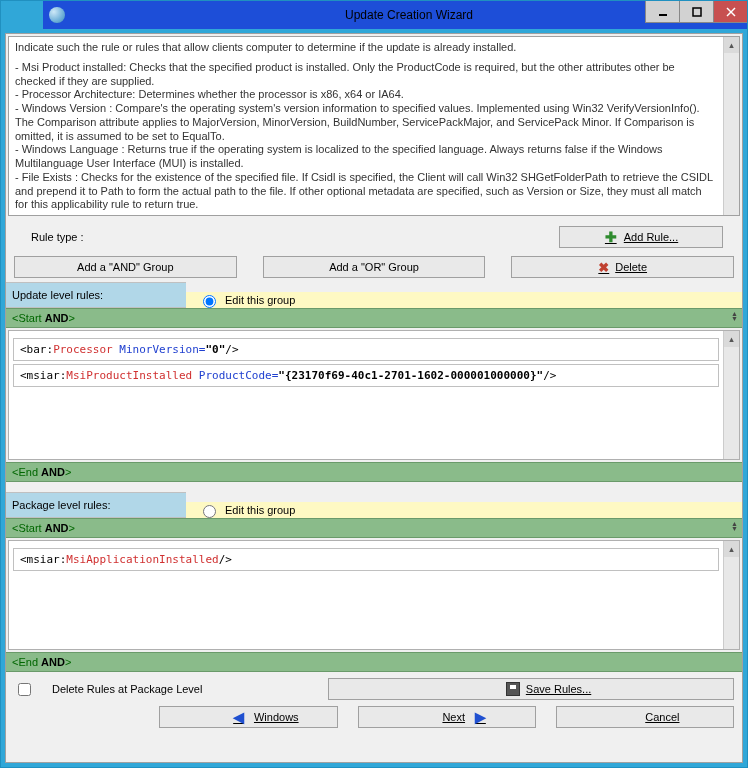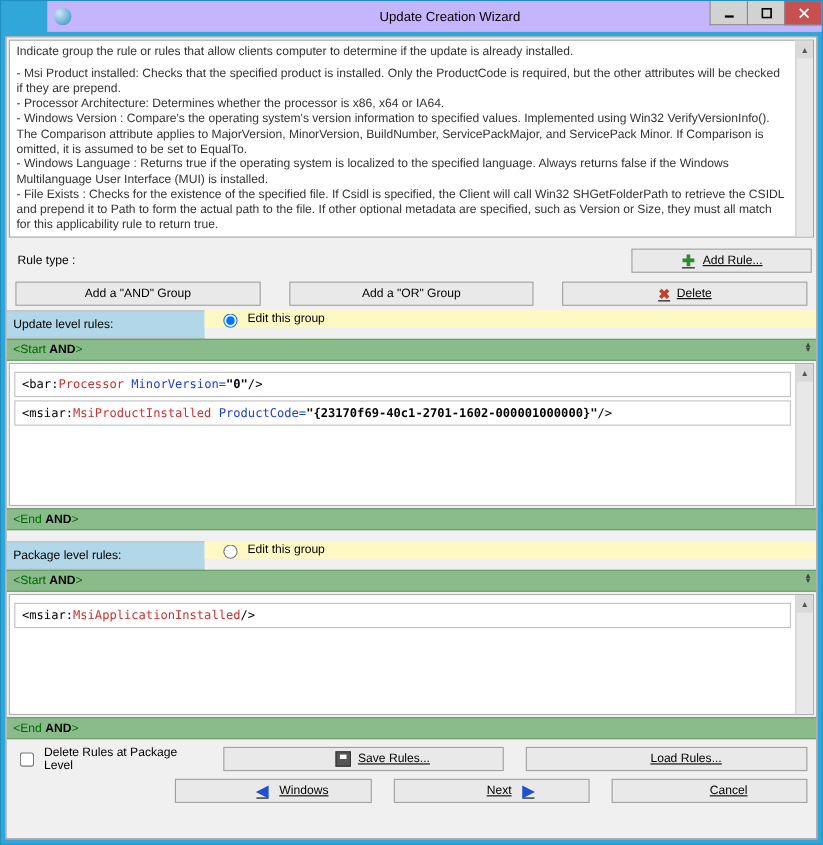--- a/index.html
+++ b/index.html
@@ -18,21 +18,21 @@
     height: 768px;
     background: #30a7d8;
     border: 1px solid #2090c0;
     display: flex;
     flex-direction: column;
   }
   .titlebar {
     height: 28px;
     display: flex;
     align-items: center;
-    background: #c4b5fd;
+    background: #1d4ed8;
     position: relative;
     margin-left: 42px;
   }
   .titlebar-icon {
     width: 16px;
     height: 16px;
     margin: 0 6px;
     background: radial-gradient(circle at 30% 30%, #cde8f7 0%, #6fb0d8 60%, #3a8ab8 100%);
     border-radius: 50%;
   }
@@ -97,21 +97,21 @@
     align-items: center;
     justify-content: flex-start;
   }
   .scrollbar-v .arrow {
     height:16px;width:100%;display:flex;align-items:center;justify-content:center;font-size:9px;color:#555;background:#dadada;
   }
   .ruletype-row {
     display: flex;
     align-items: center;
     height: 30px;
-    padding: 0 4px;
+    padding: 0 19px;
     margin-top: 4px;
     gap: 13px;
   }
   .ruletype-row label { width: 170px; padding-left:6px;}
   .ruletype-row select {
     flex: 1;
     height: 22px;
     font-size: 11px;
     background: #fff;
     border: 1px solid #888;
@@ -140,21 +140,21 @@
   .group-row {
     display: flex;
     padding: 4px 8px;
     gap: 26px;
   }
   .group-row .btn { flex: 1; }
   .group-row .btn.ed { flex:1; }
   .group-row .btn.del { flex:1; text-decoration: underline;}
   .section-row {
     display: flex;
-    align-items: flex-start;
+    align-items: flex-end;
     height: 26px;
   }
   .section-label {
     width: 180px;
     padding: 4px 6px;
     background: #b1d7e8;
     border-top: 1px solid #c0c0c0;
     border-bottom: 1px solid #c0c0c0;
     height: 100%;
     display:flex;align-items:center;
@@ -198,21 +198,21 @@
   .blue { color:#2040d0; }
   .black { color:#000; font-weight:bold;}
   .footer {
     padding: 6px 8px;
     display: flex;
     flex-direction: column;
     gap: 6px;
   }
   .footer-row { display:flex; align-items:center; gap:20px; }
   .footer-row .btn { flex:1;padding-left:43px; }
-  .checkbox-row { display:flex; align-items:center; gap:6px; flex:1;}
+  .checkbox-row { display:flex; align-items:center; gap:18px; flex:1;}
   .nav-btn { flex:1; text-decoration: underline; display:flex; align-items:center; justify-content:center; gap:10px;}
   .nav-arrow { color:#2050d0; font-size:14px; font-weight:bold;}
   .save-icon { width:14px;height:14px;background:#555;border:1px solid #333;position:relative;}
   .save-icon::after{content:"";position:absolute;top:2px;left:3px;width:6px;height:4px;background:#fff;}
   .updown {
     position:absolute; right:4px; top:2px; display:flex; flex-direction:column; font-size:7px; color:#444; line-height:5px;
   }
 </style>
 </head>
 <body>
@@ -237,23 +237,23 @@
             <line x1="1" y1="1" x2="9" y2="9" stroke="#fff" stroke-width="1.5"></line>
             <line x1="9" y1="1" x2="1" y2="9" stroke="#fff" stroke-width="1.5"></line>
           </svg>
         </div>
     </div>
   </div>
 
   <div class="content">
     <div class="help-pane">
       <div class="help-text">
-        <div>Indicate group the rule or rules that allow clients computer to determine if the update is already installed.</div>
+        <div>Indicate such the rule or rules that allow clients computer to determine if the update is already installed.</div>
         <div style="height:6px"></div>
-        <div> - Msi Product installed: Checks that the specified product is installed. Only the ProductCode is required, but the other attributes will be checked if they are prepend.</div>
+        <div> - Msi Product installed: Checks that the specified product is installed. Only the ProductCode is required, but the other attributes other be checked if they are supplied.</div>
         <div> - Processor Architecture: Determines whether the processor is x86, x64 or IA64.</div>
         <div> - Windows Version : Compare's the operating system's version information to specified values.  Implemented using Win32 VerifyVersionInfo().  The Comparison attribute applies to MajorVersion, MinorVersion, BuildNumber, ServicePackMajor, and ServicePack Minor.  If Comparison is omitted, it is assumed to be set to EqualTo.</div>
         <div> - Windows Language : Returns true if the operating system is localized to the specified language.  Always returns false if the Windows Multilanguage User Interface (MUI) is installed.</div>
         <div> - File Exists : Checks for the existence of the specified file.  If Csidl is specified, the Client will call Win32 SHGetFolderPath to retrieve the CSIDL and prepend it to Path to form the actual path to the file. If other optional metadata are specified, such as Version or Size, they must all match for this applicability rule to return true.</div>
       </div>
       <div class="scrollbar-v">
         <div class="arrow">▴</div>
       </div>
     </div>
 
@@ -342,23 +342,20 @@
     <div class="footer">
       <div class="footer-row">
         <div class="checkbox-row">
           <input type="checkbox" style="">
           <span>Delete Rules at Package Level</span>
         </div>
         <div class="btn" style="flex:1.2">
           <span class="save-icon"></span>
           <span style="text-decoration:underline">Save Rules...</span>
         </div>
-        <div class="btn" style="flex:1.2">
-          <span style="text-decoration:underline">Load Rules...</span>
-        </div>
       </div>
       <div class="footer-row">
         <div style="flex:1"></div>
         <div class="btn nav-btn">
           <span class="nav-arrow">◀</span>
           <span>Windows</span>
         </div>
         <div class="btn nav-btn">
           <span>Next</span>
           <span class="nav-arrow">▶</span>

